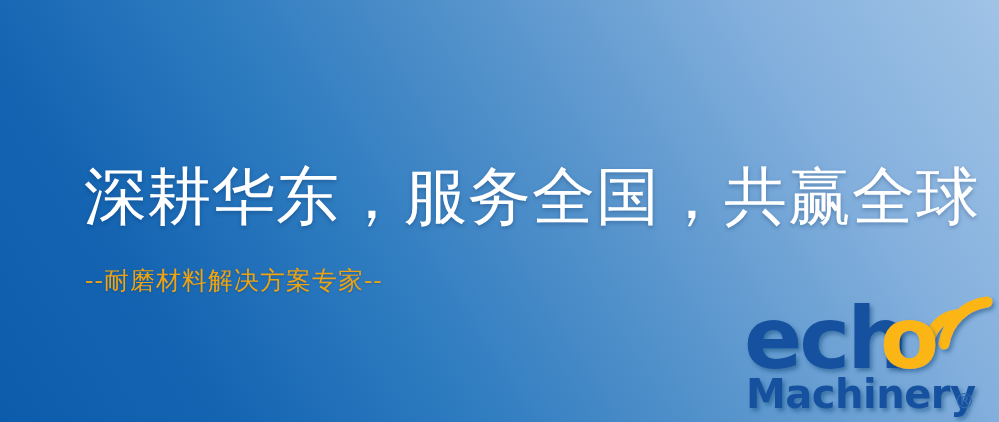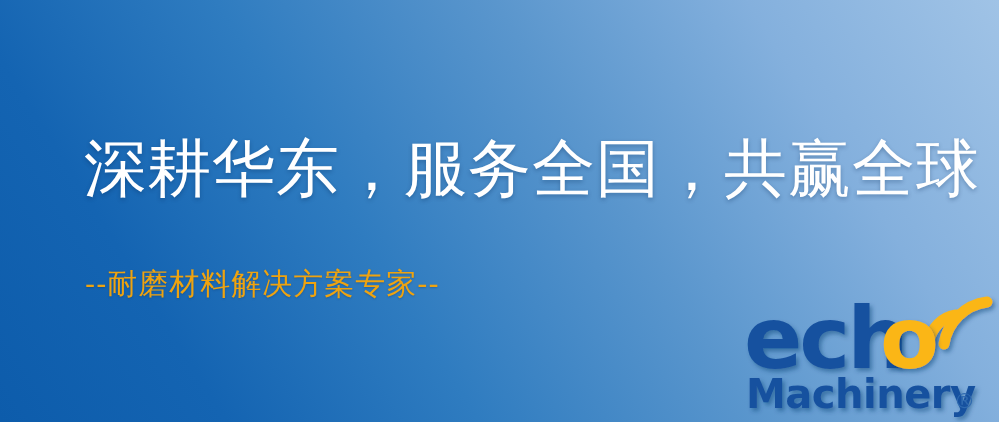--- a/index.html
+++ b/index.html
@@ -22,37 +22,37 @@
         #2f7cc0 38%,
         #5a96cd 60%,
         #84b0dd 80%,
         #a0c3e6 100%);
   }
 
   
   #headline {
     position: absolute;
     left: 84px;
-    top: 136px;
+    top: 164px;
     font-family: "DejaVu Serif", "Liberation Serif", serif;
     font-size: 63px;
     line-height: 1.05;
     color: #ffffff;
     letter-spacing: 1px;
     white-space: nowrap;
     text-shadow: 0 2px 4px rgba(0, 35, 80, 0.30);
   }
 
   
   #subtitle {
     position: absolute;
     left: 85px;
     top: 266px;
     font-family: "DejaVu Serif", "Liberation Serif", serif;
-    font-size: 30px;
+    font-size: 25px;
     line-height: 1.2;
     color: #eea310;
     letter-spacing: 1px;
     white-space: nowrap;
     text-shadow: 0 1px 2px rgba(0, 35, 80, 0.25);
   }
 
   
   #logo {
     position: absolute;

